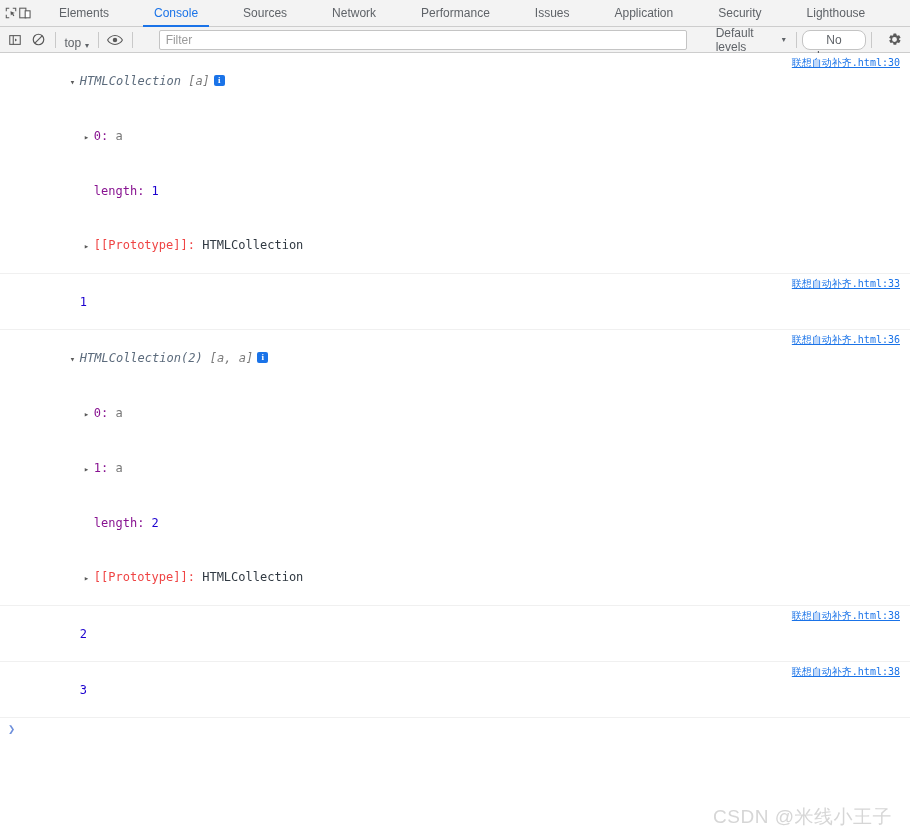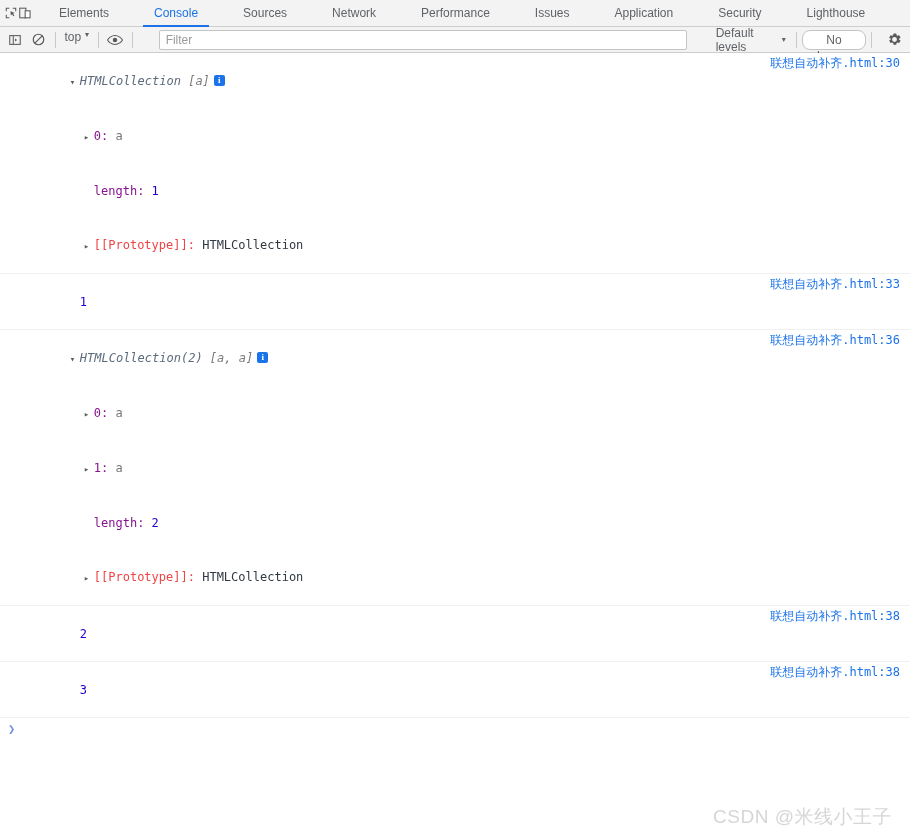--- a/index.html
+++ b/index.html
@@ -63,21 +63,21 @@
     border-bottom: 1px solid #cdcdcd;
     padding: 0 4px;
   }
   .ct-btn {
     width: 26px; height: 24px;
     display: flex; align-items: center; justify-content: center;
     color: #5a5a5a; cursor: pointer;
   }
   .ct-sep { width:1px; height:16px; background:#c9c9c9; margin:0 5px; }
   .ctx-select {
-    display: flex; align-items: flex-start;
+    display: flex; align-items: flex-end;
     font-size: 12px; color: #5f6368;
     padding: 0 4px; height: 20px; cursor: pointer;
   }
   .caret { font-size: 8px; margin-left: 4px; position: relative; top: 0px; }
   .filter-input {
     flex: 0 0 auto;
     width: 528px;
     height: 20px;
     margin-left: 21px;
     border: 1px solid #c4c4c4;
@@ -130,22 +130,23 @@
   }
   .msg .sub {
     padding-left: 26px;
     white-space: pre;
   }
   .srclink {
     position: absolute;
     top: 1px;
     right: 10px;
     font-family: "DejaVu Sans Mono", monospace;
-    font-size: 12px;
+    font-size: 10px;
     color: #1a73e8;
+    text-decoration: underline;
     cursor: pointer;
     white-space: nowrap;
   }
   .tri {
     display: inline-block;
     width: 10px;
     color: #5a5a5a;
     font-size: 9px;
     text-align: left;
   }

